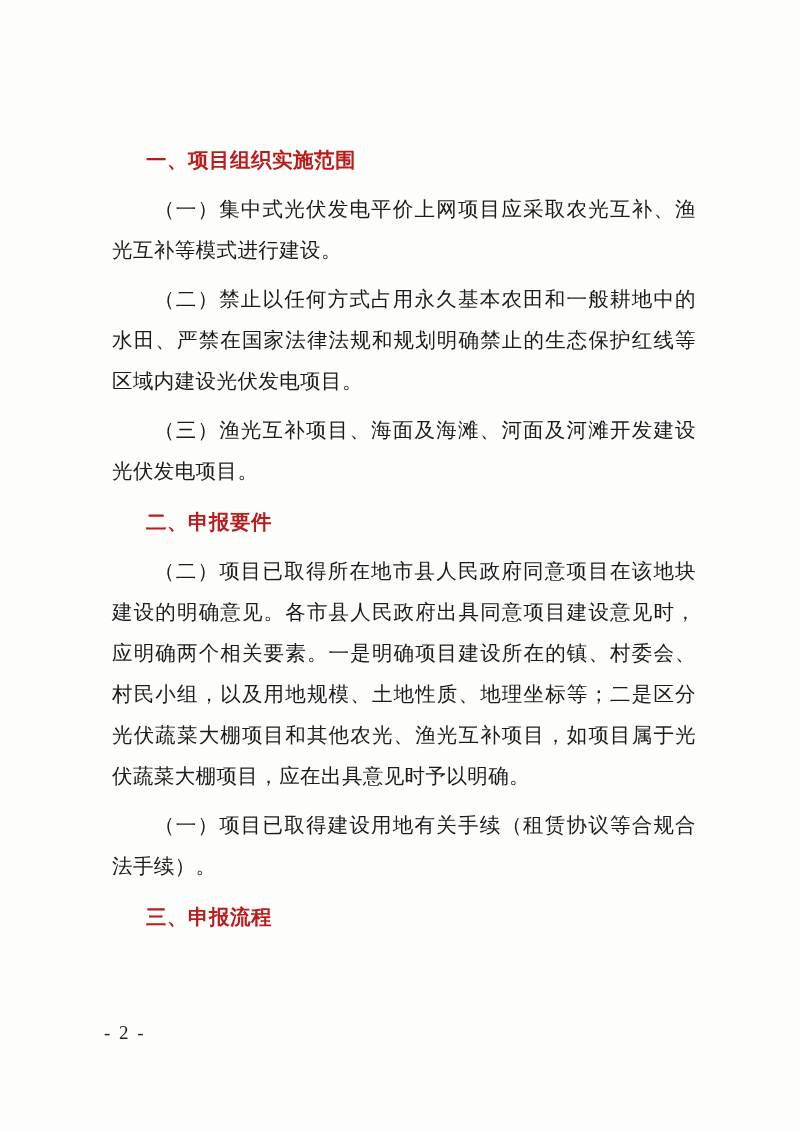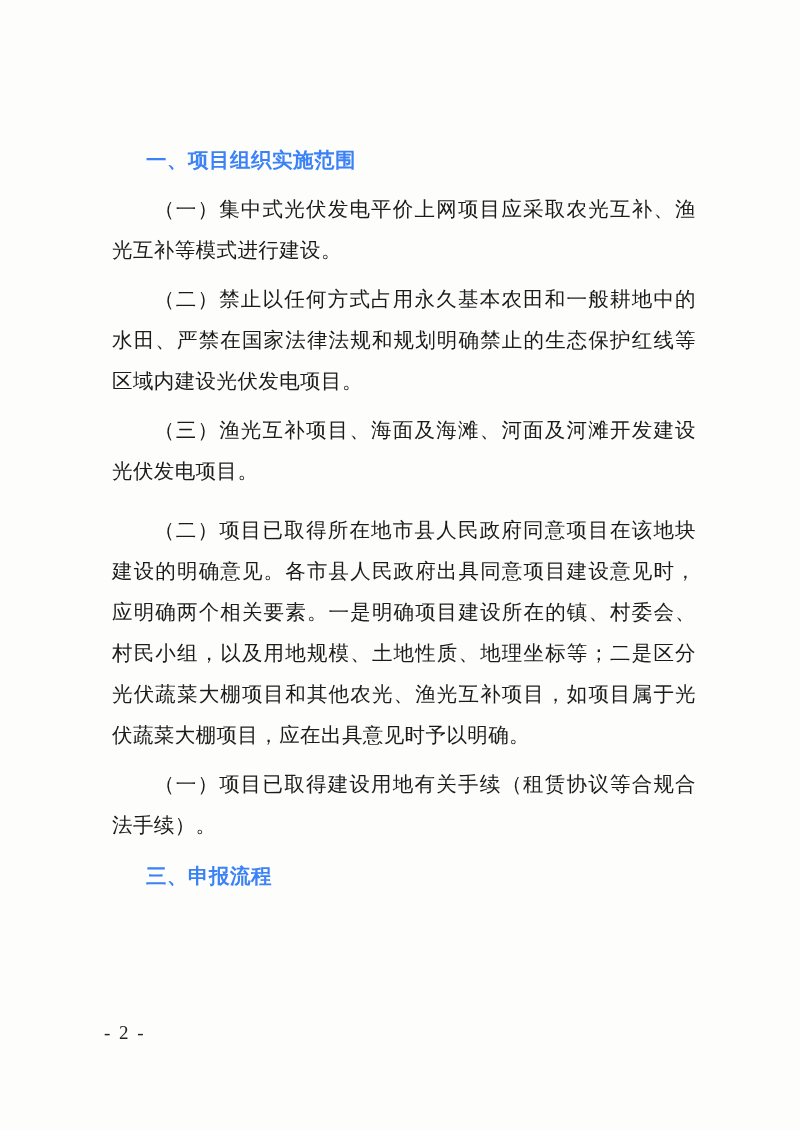--- a/index.html
+++ b/index.html
@@ -27,21 +27,21 @@
     top: 140px;
     width: 600px;
   }
   .heading {
     font-size: 20.5px;
     font-weight: bold;
     line-height: 41px;
     letter-spacing: 0.5px;
     text-indent: 42px;
     margin: 0;
-    color: #3b82f6;
+    color: #b91c1c;
     font-family: "Liberation Serif", "DejaVu Serif", serif;
   }
   .para {
     font-size: 20.5px;
     line-height: 41px;
     letter-spacing: 0.4px;
     text-indent: 42px;
     margin: 8px;
     text-align: justify;
     text-justify: inter-ideograph;
@@ -64,20 +64,21 @@
 
   <div class="content">
 
     <h2 class="heading">一、项目组织实施范围</h2>
     <p class="para">（一）集中式光伏发电平价上网项目应采取农光互补、渔光互补等模式进行建设。</p>
     <p class="para">（二）禁止以任何方式占用永久基本农田和一般耕地中的水田、严禁在国家法律法规和规划明确禁止的生态保护红线等区域内建设光伏发电项目。</p>
     <p class="para">（三）渔光互补项目、海面及海滩、河面及河滩开发建设光伏发电项目。</p>
 
     <div class="spacer-sm"></div>
 
+    <h2 class="heading">二、申报要件</h2>
     <p class="para">（二）项目已取得所在地市县人民政府同意项目在该地块建设的明确意见。各市县人民政府出具同意项目建设意见时，应明确两个相关要素。一是明确项目建设所在的镇、村委会、村民小组，以及用地规模、土地性质、地理坐标等；二是区分光伏蔬菜大棚项目和其他农光、渔光互补项目，如项目属于光伏蔬菜大棚项目，应在出具意见时予以明确。</p>
     <p class="para">（一）项目已取得建设用地有关手续（租赁协议等合规合法手续）。</p>
 
     <div class="spacer-sm"></div>
 
     <h2 class="heading">三、申报流程</h2>
 
   </div>
 
   <div class="page-number">- 2 -</div>

